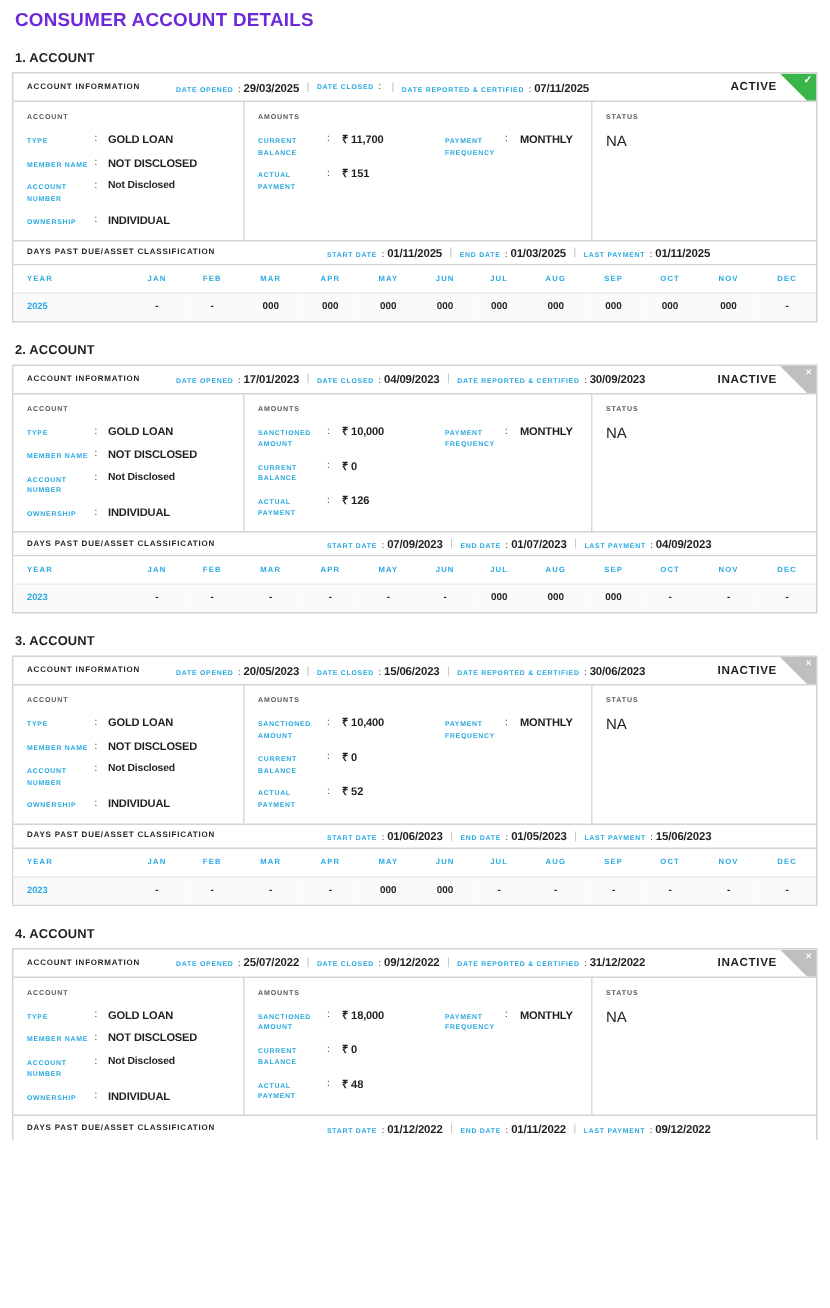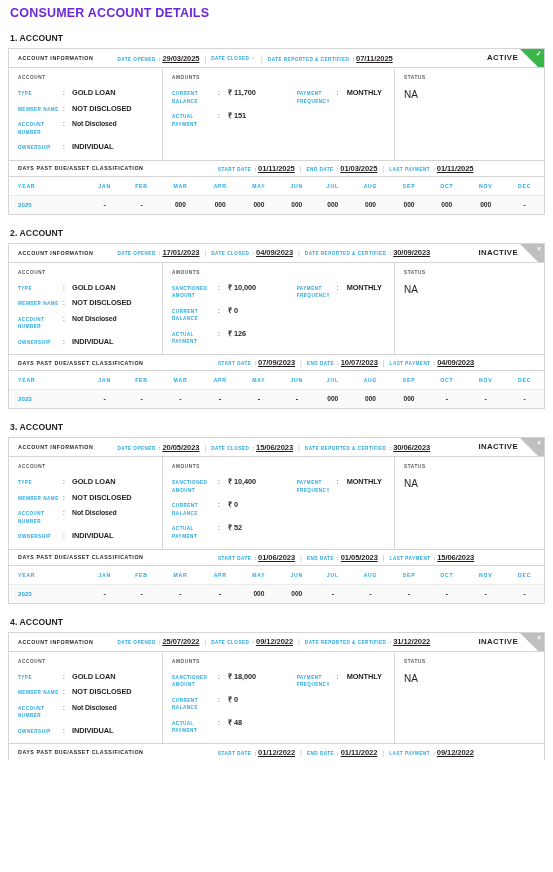--- a/index.html
+++ b/index.html
@@ -58,21 +58,20 @@
     letter-spacing: 0.5px;
     color: #29a9e1;
     text-transform: uppercase;
   }
   .f-colon { font-size: 6px; color: #231f20; padding: 0 2px 0 3px; }
   .f-value {
     font-size: 7.6px;
     font-weight: bold;
     color: #231f20;
     letter-spacing: -0.1px;
-    text-decoration: underline;
   }
   .pipe { color: #bdbdbd; font-size: 7px; padding: 0 5px; }
 
   .status-word {
     position: absolute;
     right: 26px;
     top: 4px;
     font-size: 7.8px;
     font-weight: bold;
     letter-spacing: 0.4px;
@@ -453,21 +452,21 @@
         <span class="dpd-title">DAYS PAST DUE/ASSET CLASSIFICATION</span>
         <span class="info-field">
           <span class="f-label">START DATE</span>
           <span class="f-colon">:</span>
           <span class="f-value">07/09/2023</span>
         </span>
         <span class="pipe">|</span>
         <span class="info-field">
           <span class="f-label">END DATE</span>
           <span class="f-colon">:</span>
-          <span class="f-value">10/07/2023</span>
+          <span class="f-value">01/07/2023</span>
         </span>
         <span class="pipe">|</span>
         <span class="info-field">
           <span class="f-label">LAST PAYMENT</span>
           <span class="f-colon">:</span>
           <span class="f-value">04/09/2023</span>
         </span>
       </div>
 
       <table class="dpd">

